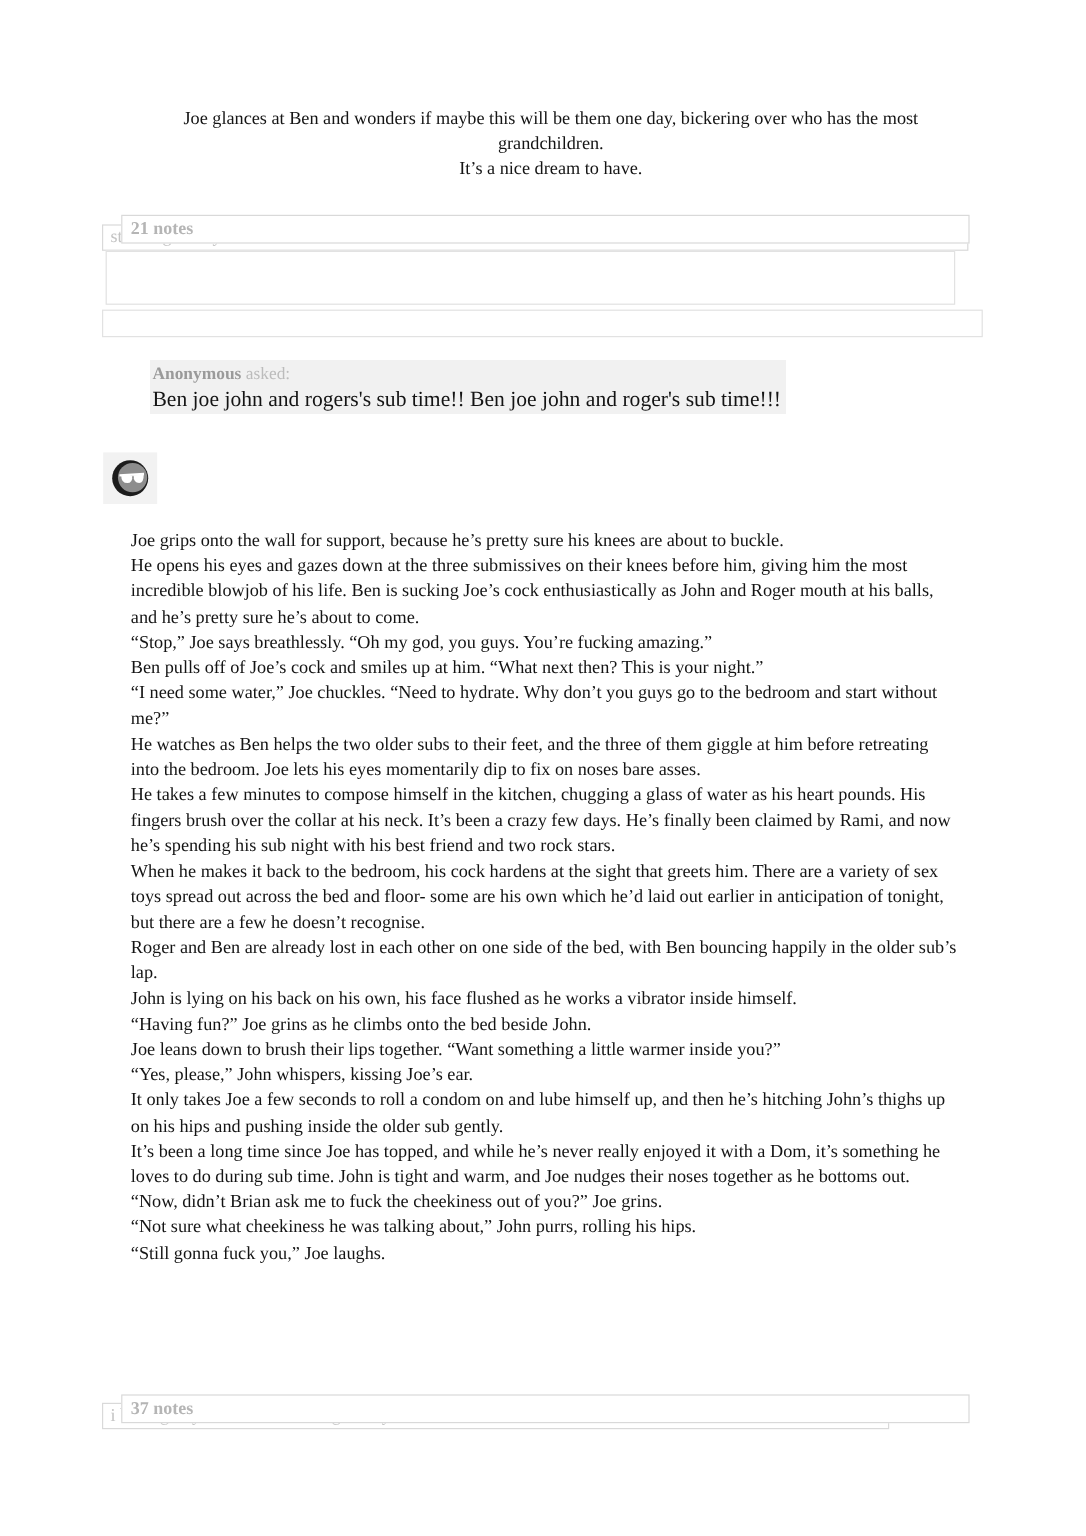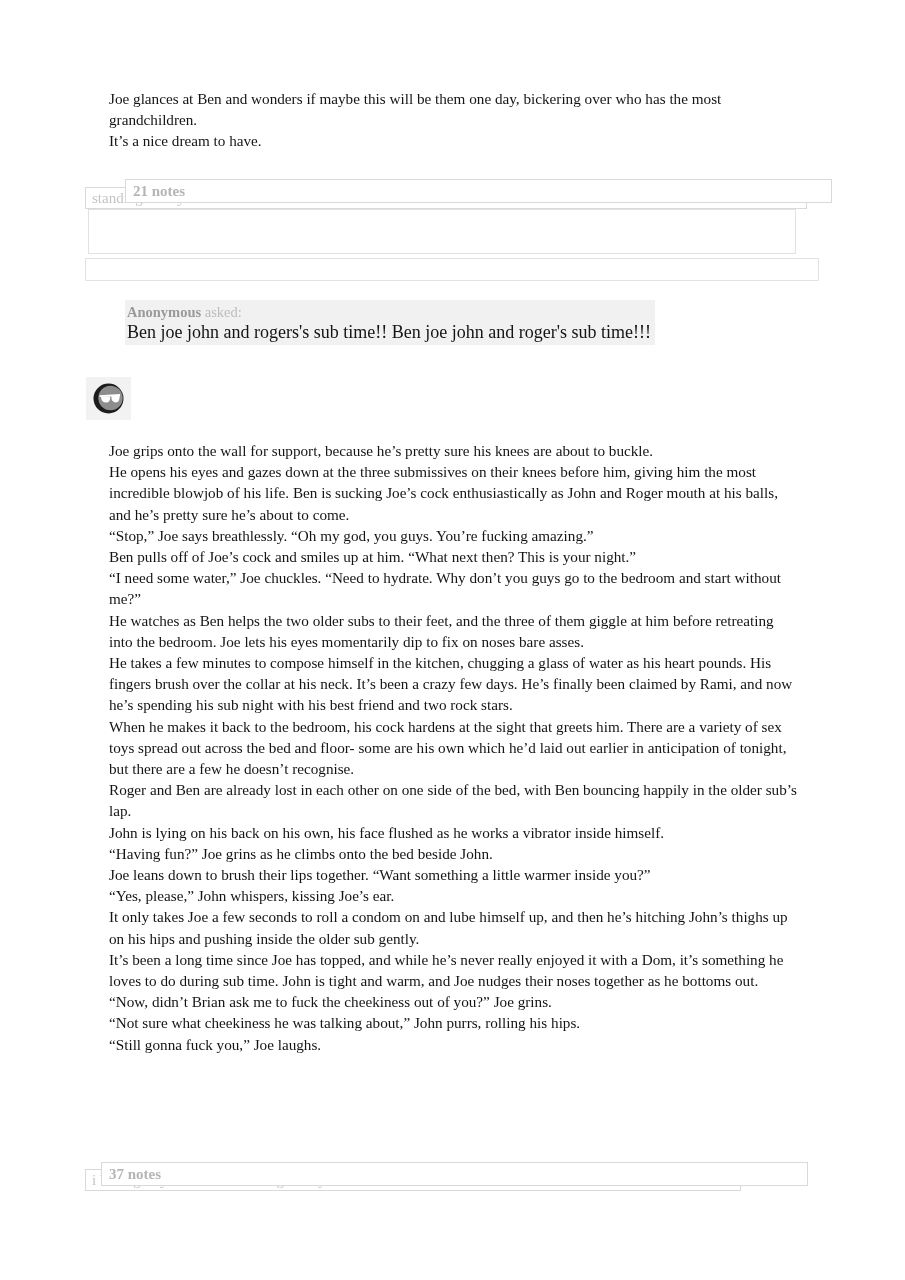--- a/index.html
+++ b/index.html
@@ -32,20 +32,21 @@
     color: #141414;
   }
   .post-body p {
     margin: 0;
   }
 
   #post-one-body {
     left: 109px;
     top: 88px;
     width: 700px;
+    text-align: center;
   }
 
   #post-two-body {
     left: 109px;
     top: 440px;
     width: 690px;
   }
 
   
   .tag-bar {
@@ -82,21 +83,21 @@
 
   .blank-box {
     position: absolute;
     box-sizing: border-box;
     border: 1px solid #e2e2e2;
     background: #ffffff;
   }
 
   
   #post-one-tags  { left: 85px;  top: 151px; width: 722px; height: 22px; }
-  #post-one-notes { left: 101px; top: 179px; width: 707px; height: 24px; margin-left: 24px; }
+  #post-one-notes { left: 101px; top: 179px; width: 707px; height: 24px; }
   #post-one-box-a { left: 88px;  top: 209px; width: 708px; height: 45px; }
   #post-one-box-b { left: 85px;  top: 258px; width: 734px; height: 23px; }
 
   
   .ask-block {
     position: absolute;
     left: 125px;
     top: 300px;
     background: #f1f1f1;
     padding: 2px 4px 2px 2px;

